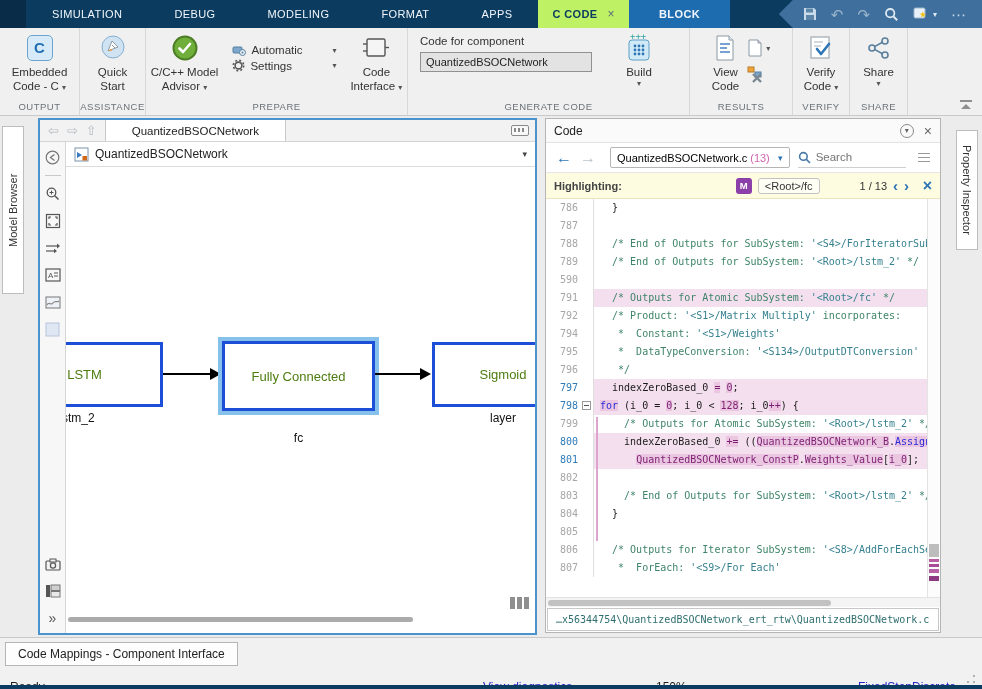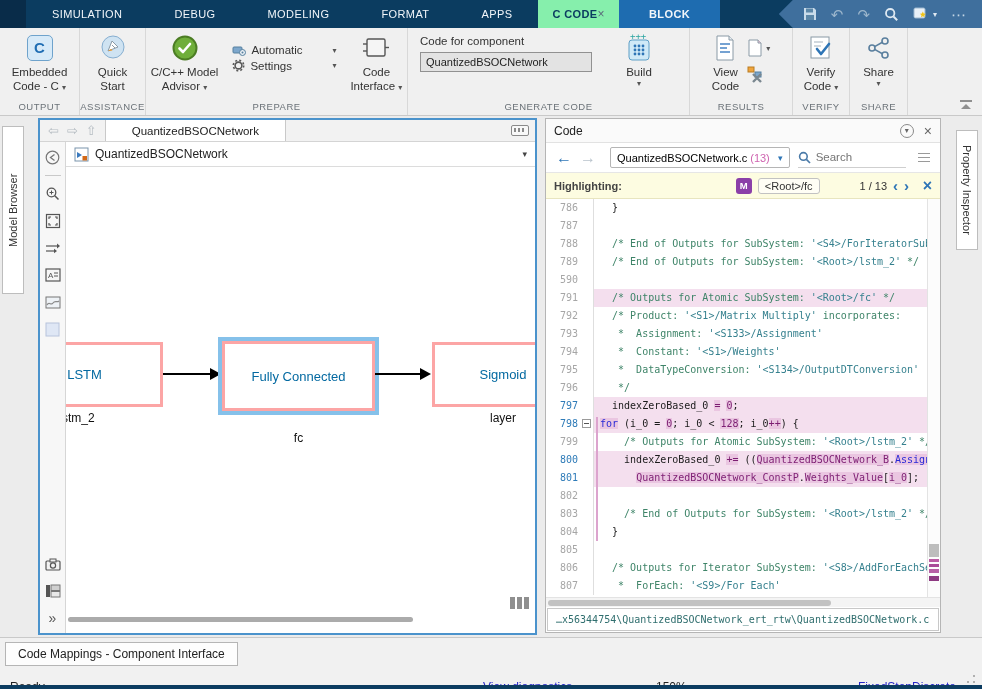--- a/index.html
+++ b/index.html
@@ -2,21 +2,21 @@
 <html><head>
 <meta charset="utf-8">
 <style>
   * { margin:0; padding:0; box-sizing:border-box; }
   html,body { width:982px; height:689px; font-family:"Liberation Sans",sans-serif; background:#ececec; overflow:hidden; position:relative; }
 
   
   .tabbar { position:absolute; left:0; top:0; width:982px; height:28px; background:#0b3c60; display:flex; align-items:stretch; }
   .appsq { width:26px; background:#092c49; flex:none; }
   .ttab { color:#f2f6fa; font-size:11px; letter-spacing:.4px; display:flex; align-items:center; justify-content:center; padding:0 26px; cursor:default; white-space:nowrap; }
-  .ttab.active { background:#86efac; color:#0b3c60; font-weight:bold; padding:0 14px; }
+  .ttab.active { background:#bef264; color:#0b3c60; font-weight:bold; padding:0 14px; gap:10px; }
   .ttab.active .x { color:#5a6c7a; font-weight:normal; font-size:12px; }
   .ttab.context { background:#1e6cb0; font-weight:bold; padding:0 30px; }
   .qat { margin-left:auto; height:28px; background:#3f6f9d; display:flex; align-items:center; gap:14px; padding:0 16px 0 24px; clip-path:polygon(14px 0,100% 0,100% 100%,14px 100%,0 50%); }
   .qat .g { color:#c4d6e6; font-size:15px; line-height:1; }
   .qat .g.dim { color:#9cb6cc; }
 
   
   .ribbon { position:absolute; left:0; top:28px; width:982px; height:88px; background:#f0f0f0; border-bottom:1px solid #c9c9c9; display:flex; }
   .rsec { border-right:1px solid #d8d8d8; display:flex; flex-direction:column; padding-top:5px; position:relative; }
   .rsec .seclabel { margin-top:auto; text-align:center; font-size:9.5px; color:#6b7278; letter-spacing:.5px; padding:2px 0 3px; }
@@ -49,21 +49,21 @@
   .kbicon:before { content:""; position:absolute; left:2px; right:2px; top:2px; height:4px; background:repeating-linear-gradient(90deg,#8a8a8a 0 2px,transparent 2px 4px); }
   .ebody { flex:1; display:flex; min-height:0; }
   .palette { width:26px; flex:none; background:#f7f7f7; border-right:1px solid #d6d6d6; display:flex; flex-direction:column; align-items:center; padding:6px 0; gap:9px; }
   .palette .sep { width:16px; border-top:1px solid #c9c9c9; }
   .palette .grow { flex:1; }
   .pbtn { width:18px; height:18px; display:flex; align-items:center; justify-content:center; color:#555; font-size:13px; }
   .ecol { flex:1; display:flex; flex-direction:column; min-width:0; }
   .crumb { height:25px; flex:none; border-bottom:1px solid #dcdcdc; display:flex; align-items:center; gap:6px; padding:0 8px; font-size:12px; color:#222; }
   .crumb .caret { margin-left:auto; font-size:9px; color:#444; }
   .canvas { flex:1; position:relative; overflow:hidden; background:#fff; }
-  .blk { position:absolute; background:#fff; border:3px solid #fca5a5; display:flex; align-items:center; justify-content:center; font-size:13px; color:#0369a1; }
+  .blk { position:absolute; background:#fff; border:3px solid #1d4ed8; display:flex; align-items:center; justify-content:center; font-size:13px; color:#4d7c0f; }
   .blk.sel { box-shadow:0 0 0 4px #85c1ea; }
   .blklabel { position:absolute; font-size:12px; color:#111; text-align:center; }
   .wire { position:absolute; height:2px; background:#000; }
   .ahead { position:absolute; width:0; height:0; border-top:6px solid transparent; border-bottom:6px solid transparent; border-left:11px solid #000; }
   .hscroll-thumb { position:absolute; left:2px; bottom:11px; width:345px; height:5px; background:#ababab; border-radius:3px; }
   .pagesicon { position:absolute; right:6px; bottom:24px; display:flex; gap:2px; }
   .pagesicon i { width:5px; height:12px; background:#8f8f8f; }
 
   
   .codepanel { position:absolute; left:545px; top:2px; width:396px; height:515px; background:#fff; border:1px solid #b5b5b5; display:flex; flex-direction:column; }
@@ -523,21 +523,20 @@
     </div>
     <div class="codearea">
       <div>
           <div class="code-row"><span class="lnum">786</span><span class="fold"></span><span class="ltext"><span class="cl-plain">  }</span></span></div>
           <div class="code-row"><span class="lnum">787</span><span class="fold"></span><span class="ltext"></span></div>
           <div class="code-row"><span class="lnum">788</span><span class="fold"></span><span class="ltext"><span class="cl-com">  /* End of Outputs for SubSystem: </span><span class="cl-q">'&lt;S4&gt;/ForIteratorSub</span></span></div>
           <div class="code-row"><span class="lnum">789</span><span class="fold"></span><span class="ltext"><span class="cl-com">  /* End of Outputs for SubSystem: </span><span class="cl-q">'&lt;Root&gt;/lstm_2'</span><span class="cl-com"> */</span></span></div>
           <div class="code-row"><span class="lnum">590</span><span class="fold"></span><span class="ltext"></span></div>
           <div class="code-row hl"><span class="lnum">791</span><span class="fold"></span><span class="ltext"><span class="cl-com">  /* Outputs for Atomic SubSystem: </span><span class="cl-q">'&lt;Root&gt;/fc'</span><span class="cl-com"> */</span></span></div>
           <div class="code-row"><span class="lnum">792</span><span class="fold"></span><span class="ltext"><span class="cl-com">  /* Product: </span><span class="cl-q">'&lt;S1&gt;/Matrix Multiply'</span><span class="cl-com"> incorporates:</span></span></div>
-          <div class="code-row"><span class="lnum">793</span><span class="fold"></span><span class="ltext"><span class="cl-com">   *  Assignment: </span><span class="cl-q">'&lt;S133&gt;/Assignment'</span></span></div>
           <div class="code-row"><span class="lnum">794</span><span class="fold"></span><span class="ltext"><span class="cl-com">   *  Constant: </span><span class="cl-q">'&lt;S1&gt;/Weights'</span></span></div>
           <div class="code-row"><span class="lnum">795</span><span class="fold"></span><span class="ltext"><span class="cl-com">   *  DataTypeConversion: </span><span class="cl-q">'&lt;S134&gt;/OutputDTConversion'</span></span></div>
           <div class="code-row"><span class="lnum">796</span><span class="fold"></span><span class="ltext"><span class="cl-com">   */</span></span></div>
           <div class="code-row hl"><span class="lnum blue">797</span><span class="fold"></span><span class="ltext"><span class="cl-plain">  indexZeroBased_0 </span><span class="cl-tok">=</span><span class="cl-plain"> </span><span class="cl-tok">0</span><span class="cl-plain">;</span></span></div>
           <div class="code-row hl"><span class="lnum blue">798</span><span class="fold"><i class="fold-box"></i></span><span class="ltext"><span class="cl-tokb">for</span><span class="cl-plain"> (i_0 = </span><span class="cl-tok">0</span><span class="cl-plain">; i_0 &lt; </span><span class="cl-tok">128</span><span class="cl-plain">; i_0</span><span class="cl-tok">++</span><span class="cl-plain">) {</span></span></div>
           <div class="code-row"><span class="lnum">799</span><span class="fold"></span><span class="ltext"><span class="cl-com">    /* Outputs for Atomic SubSystem: </span><span class="cl-q">'&lt;Root&gt;/lstm_2'</span><span class="cl-com"> */</span></span></div>
           <div class="code-row hl"><span class="lnum blue">800</span><span class="fold"></span><span class="ltext"><span class="cl-plain">    indexZeroBased_0 </span><span class="cl-tok">+=</span><span class="cl-plain"> ((</span><span class="cl-tok">QuantizedBSOCNetwork_B</span><span class="cl-plain">.</span><span class="cl-tokb">Assign</span></span></div>
           <div class="code-row hl"><span class="lnum blue">801</span><span class="fold"></span><span class="ltext"><span class="cl-plain">      </span><span class="cl-tok">QuantizedBSOCNetwork_ConstP</span><span class="cl-plain">.</span><span class="cl-tok">Weights_Value</span><span class="cl-plain">[</span><span class="cl-tok">i_0</span><span class="cl-plain">];</span></span></div>
           <div class="code-row"><span class="lnum">802</span><span class="fold"></span><span class="ltext"></span></div>
           <div class="code-row"><span class="lnum">803</span><span class="fold"></span><span class="ltext"><span class="cl-com">    /* End of Outputs for SubSystem: </span><span class="cl-q">'&lt;Root&gt;/lstm_2'</span><span class="cl-com"> */</span></span></div>

